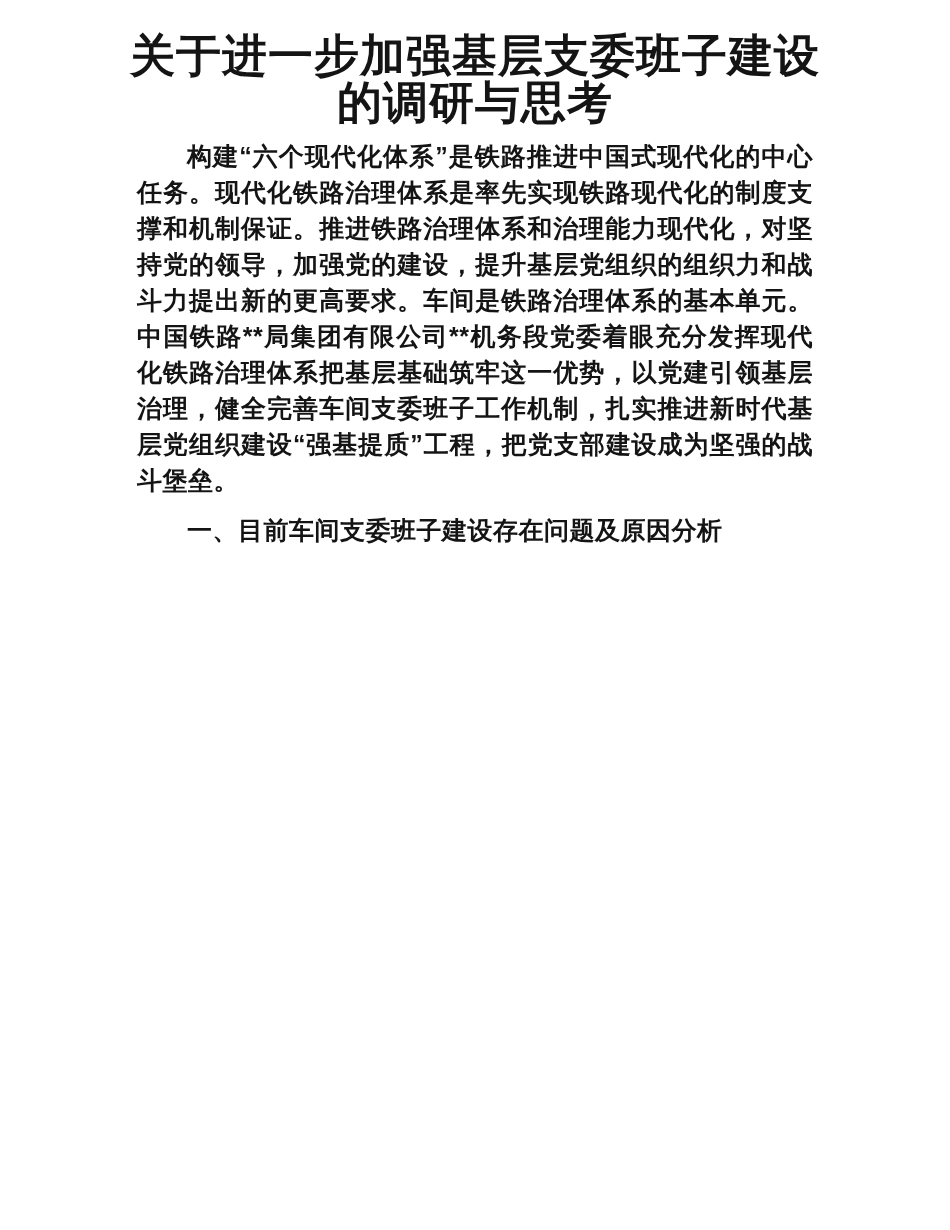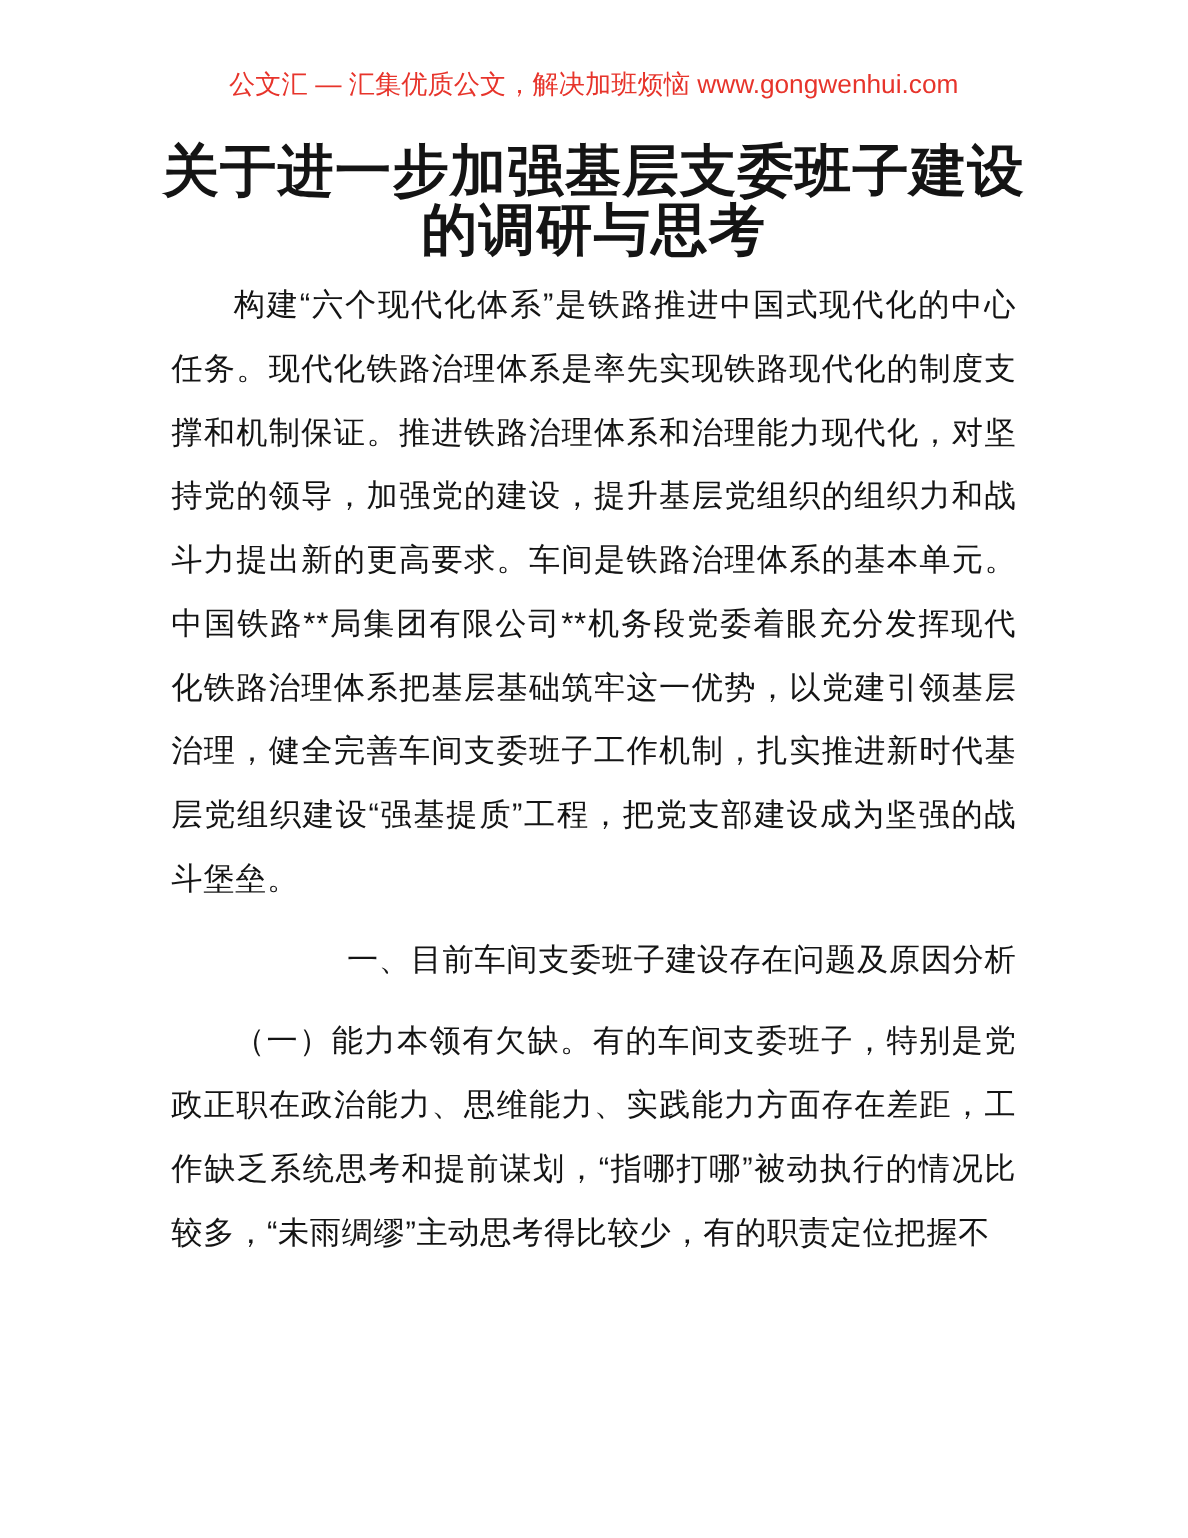--- a/index.html
+++ b/index.html
@@ -34,47 +34,45 @@
     text-align: center;
     letter-spacing: 1px;
     color: var(--text, #141414);
   }
   .content {
     margin: 0 137px;
   }
   .para {
     margin-top: 12px;
     font-size: 25px;
-    line-height: 51px;
+    line-height: 36px;
     text-align: justify;
     text-indent: 2em;
     letter-spacing: 0.5px;
-    font-weight: 400;
+    font-weight: 700;
   }
   .para.heading {
     margin-top: 14px;
-    text-align: right;
+    text-align: left;
   }
   .para.first-level {
     margin-top: 14px;
   }
 </style>
 </head>
 <body>
 
 <div class="page">
 
-  <div class="watermark">公文汇 — 汇集优质公文，解决加班烦恼 www.gongwenhui.com</div>
 
   <h1 class="title">关于进一步加强基层支委班子建设的调研与思考</h1>
 
   <div class="content">
 
     <p class="para">构建“六个现代化体系”是铁路推进中国式现代化的中心任务。现代化铁路治理体系是率先实现铁路现代化的制度支撑和机制保证。推进铁路治理体系和治理能力现代化，对坚持党的领导，加强党的建设，提升基层党组织的组织力和战斗力提出新的更高要求。车间是铁路治理体系的基本单元。中国铁路**局集团有限公司**机务段党委着眼充分发挥现代化铁路治理体系把基层基础筑牢这一优势，以党建引领基层治理，健全完善车间支委班子工作机制，扎实推进新时代基层党组织建设“强基提质”工程，把党支部建设成为坚强的战斗堡垒。</p>
 
     <p class="para heading">一、目前车间支委班子建设存在问题及原因分析</p>
 
 
-    <p class="para first-level">（一）能力本领有欠缺。有的车间支委班子，特别是党政正职在政治能力、思维能力、实践能力方面存在差距，工作缺乏系统思考和提前谋划，“指哪打哪”被动执行的情况比较多，“未雨绸缪”主动思考得比较少，有的职责定位把握不</p>
 
   </div>
 
 </div>
 
 </body></html>

